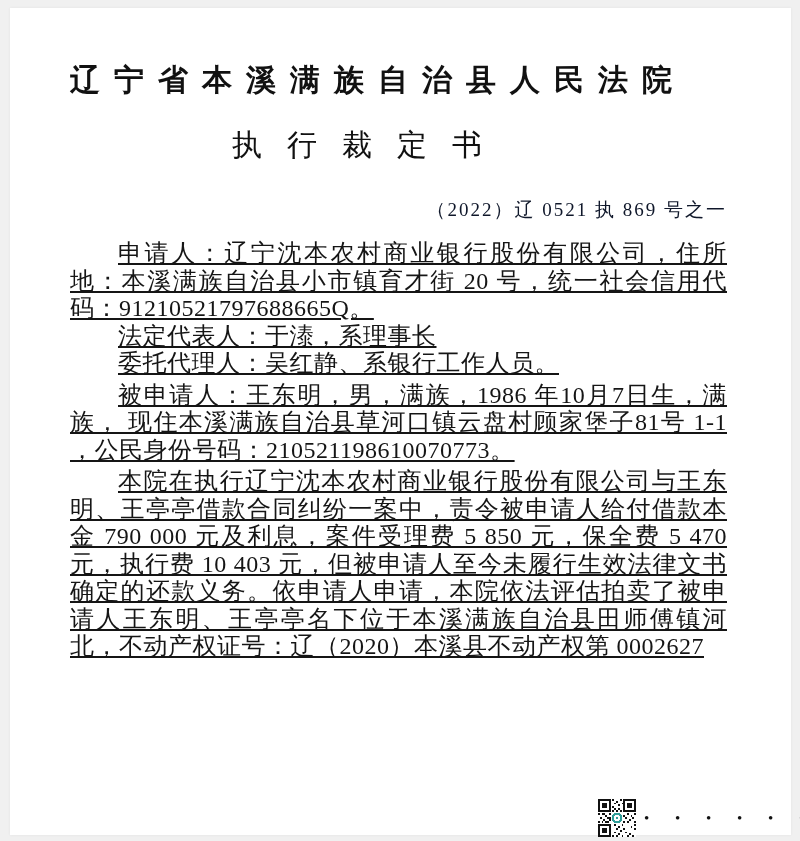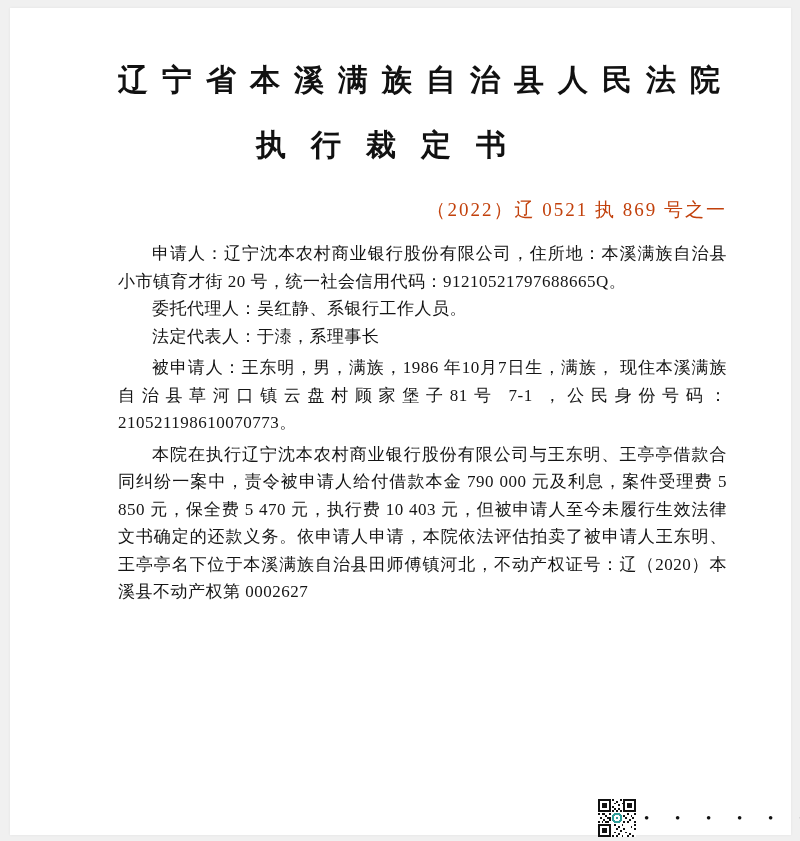--- a/index.html
+++ b/index.html
@@ -11,56 +11,57 @@
   }
   .scan{
     position:relative;width:800px;height:841px;background:#f0f0f0;
   }
   .page{
     position:absolute;left:10px;top:8px;width:781px;height:827px;
     background:#ffffff;
     box-shadow:0 0 3px rgba(0,0,0,0.06);
     color:#161616;
     box-sizing:border-box;
-    padding:0 64px 0 108px;
+    padding:0 64px 0 60px;
   }
   .court{
     margin:52px 58px 0 0;
     text-align:center;
     font-size:30px;line-height:40px;
     font-weight:700;
     letter-spacing:14px;
     white-space:nowrap;
     color:#111;
   }
   .doc-title{
     margin:25px 58px 0 0;
     text-align:center;
     font-size:30px;line-height:40px;
-    font-weight:700;
+    font-weight:400;
     letter-spacing:25px;
     white-space:nowrap;
     color:#111;
   }
   .case-no{
     margin-top:32px;
     text-align:right;
     font-size:19px;line-height:26px;
     letter-spacing:2px;
-    color:#c2410c;
+    color:#0f172a;
   }
   .body-text{margin-top:17px;}
   .para{
     margin:0;
-    font-size:17px;
+    font-size:24px;
     line-height:27.5px;
     text-indent:2em;
     text-align:justify;
     letter-spacing:0.5px;
     color:#151515;
+    text-decoration:underline;
   }
   .para.mt{margin-top:4px;}
   .footer{
     position:absolute;left:588px;top:791px;
     display:flex;align-items:center;
     height:38px;
   }
   .qr{width:38px;height:38px;display:block;}
   .dots{
     margin-left:8px;
@@ -79,25 +80,25 @@
 
     <h1 class="court">辽宁省本溪满族自治县人民法院</h1>
 
     <h2 class="doc-title">执行裁定书</h2>
 
     <div class="case-no">（2022）辽 0521 执 869 号之一</div>
 
     <div class="body-text">
       <p class="para">申请人：辽宁沈本农村商业银行股份有限公司，住所地：本溪满族自治县小市镇育才街 20 号，统一社会信用代码：91210521797688665Q。</p>
 
+      <p class="para">法定代表人：于溙，系理事长</p>
+
       <p class="para">委托代理人：吴红静、系银行工作人员。</p>
 
-      <p class="para">法定代表人：于溙，系理事长</p>
-
-      <p class="para mt">被申请人：王东明，男，满族，1986 年10月7日生，满族， 现住本溪满族自治县草河口镇云盘村顾家堡子81号 7-1 ，公民身份号码：210521198610070773。</p>
+      <p class="para mt">被申请人：王东明，男，满族，1986 年10月7日生，满族， 现住本溪满族自治县草河口镇云盘村顾家堡子81号 1-1 ，公民身份号码：210521198610070773。</p>
 
 
       <p class="para mt">本院在执行辽宁沈本农村商业银行股份有限公司与王东明、王亭亭借款合同纠纷一案中，责令被申请人给付借款本金 790 000 元及利息，案件受理费 5 850 元，保全费 5 470 元，执行费 10 403 元，但被申请人至今未履行生效法律文书确定的还款义务。依申请人申请，本院依法评估拍卖了被申请人王东明、王亭亭名下位于本溪满族自治县田师傅镇河北，不动产权证号：辽（2020）本溪县不动产权第 0002627</p>
     </div>
 
     <div class="footer">
       <svg class="qr" viewBox="0 0 21 21" shape-rendering="crispEdges" xmlns="http://www.w3.org/2000/svg">
         <rect x="0" y="0" width="21" height="21" fill="#ffffff"></rect>
 
         <g fill="#111111">

